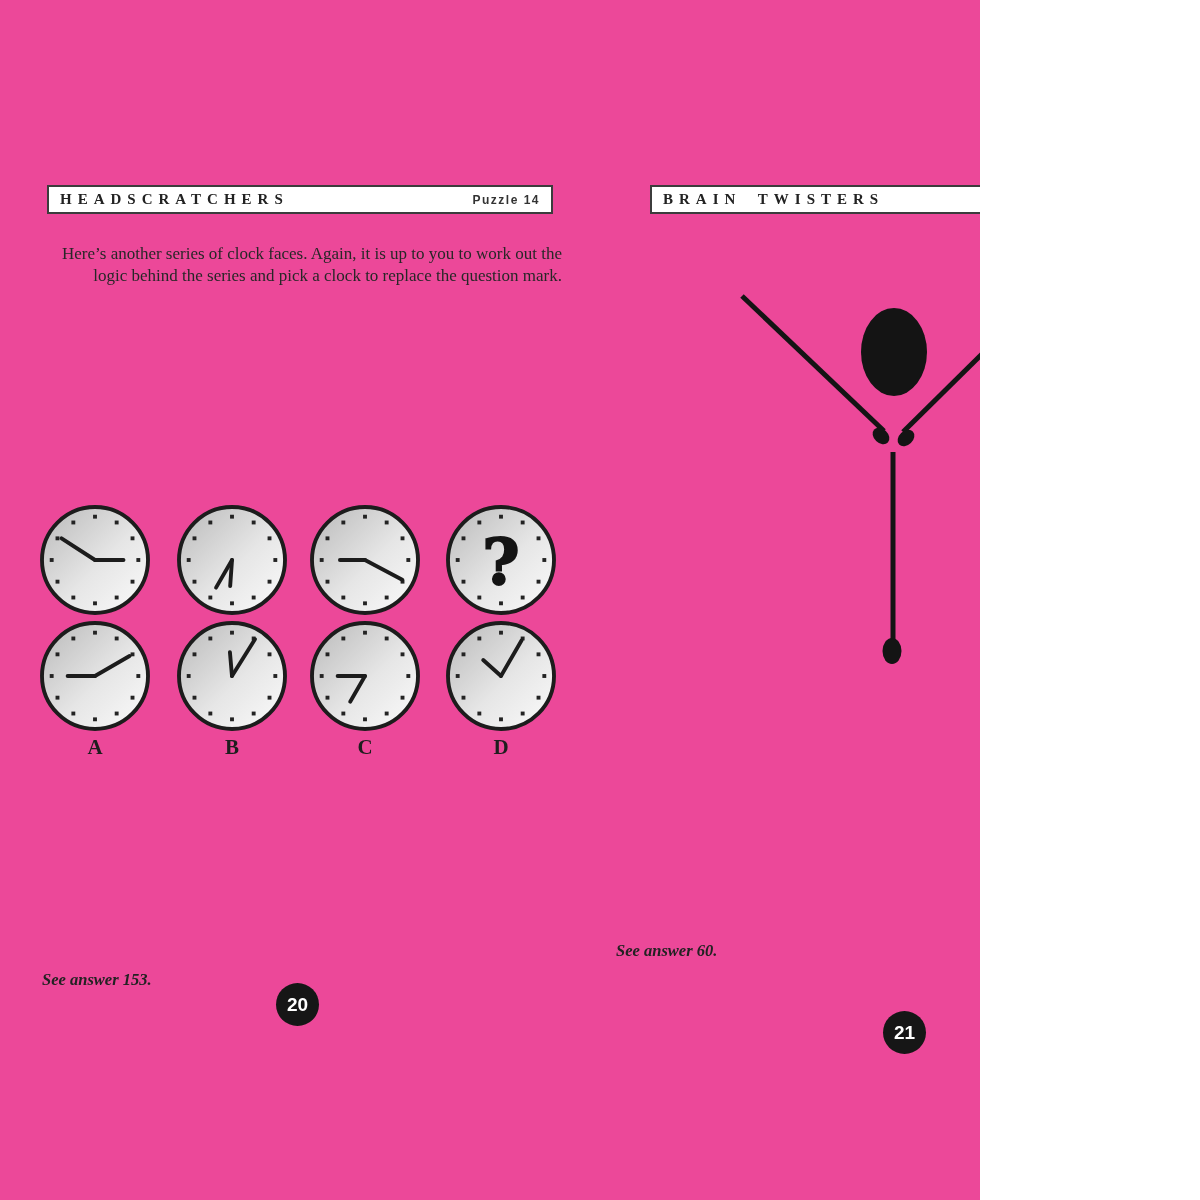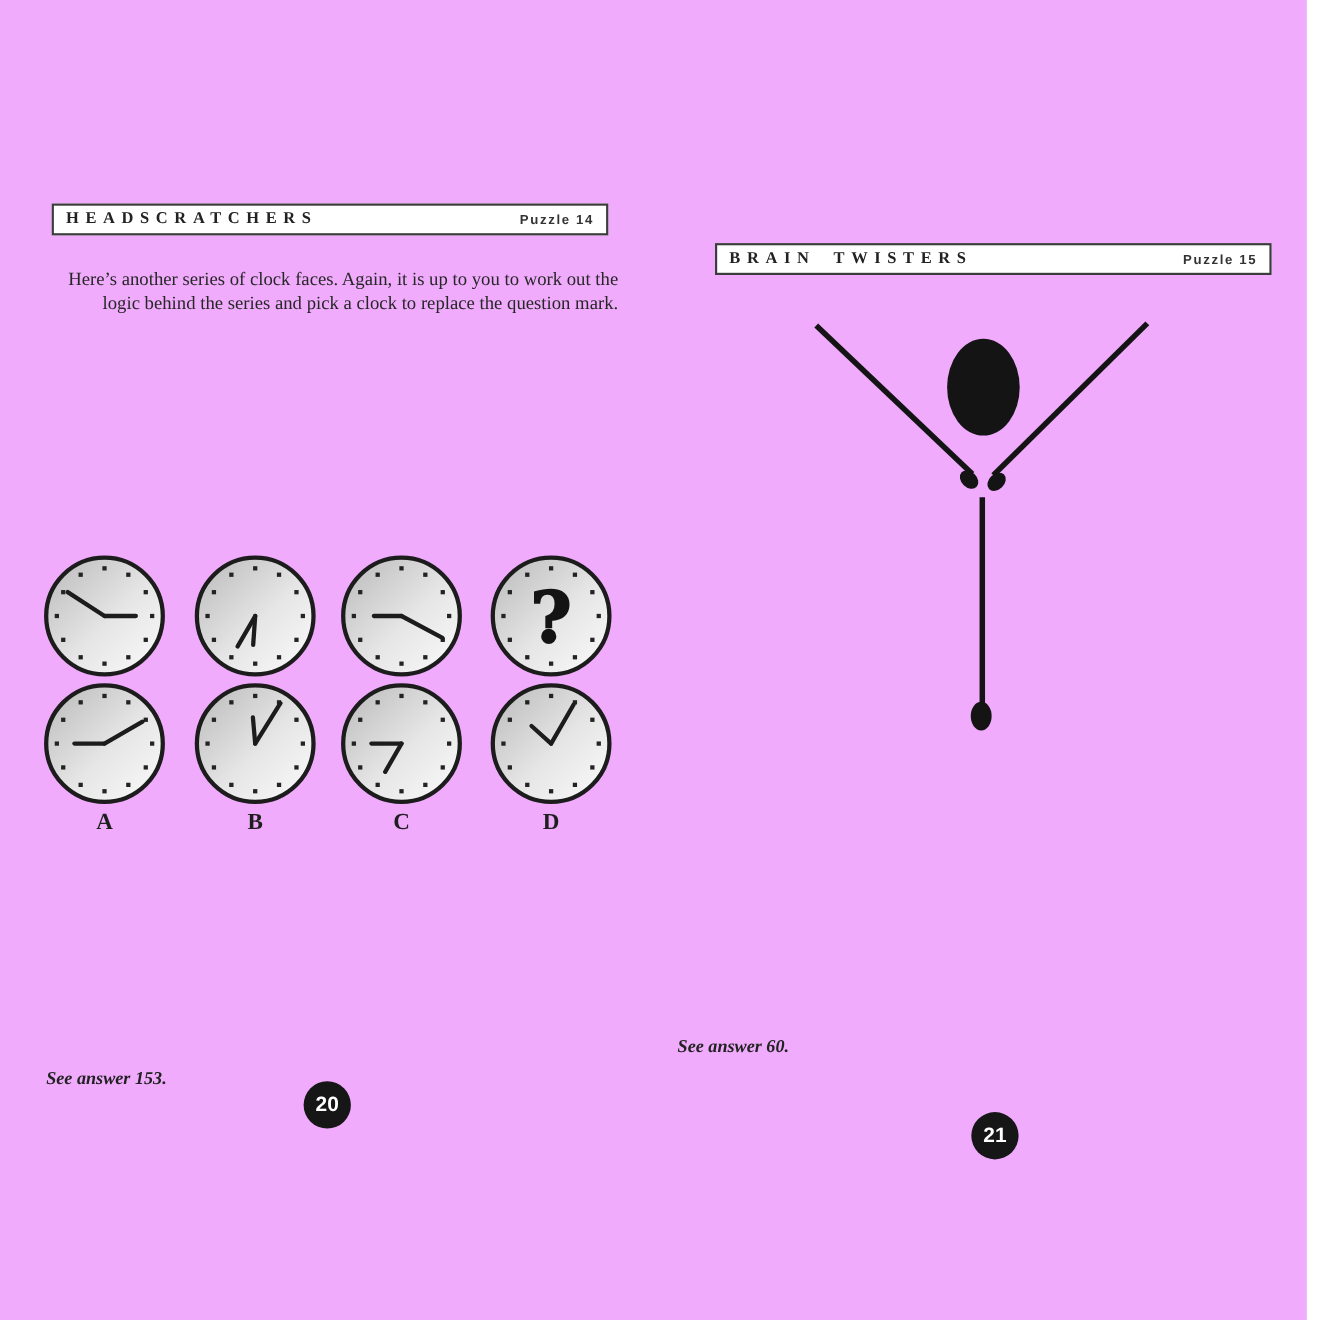--- a/index.html
+++ b/index.html
@@ -1,17 +1,17 @@
 <!DOCTYPE html>
 <html><head>
 <meta charset="utf-8">
 <style>
   html,body{margin:0;padding:0;background:#ffffff;}
   #canvas{
-    position:relative;width:1188px;height:1200px;background:#f0abfc;
+    position:relative;width:980px;height:1200px;background:#ec4899;
     font-family:"Liberation Serif",serif;color:#262626;overflow:hidden;
   }
   .hdr{
     position:absolute;height:29px;border:2px solid #3c3c3c;box-sizing:border-box;
     display:flex;align-items:center;justify-content:space-between;
     padding:0 11px;background:#fff;
   }
   .hdr .title{
     font-family:"Liberation Serif",serif;font-weight:700;font-size:15px;
     letter-spacing:6px;color:#222;white-space:nowrap;word-spacing:7px;
@@ -250,21 +250,21 @@
       <span class="opt-label" style="left: 95px;">A</span>
       <span class="opt-label" style="left: 232px;">B</span>
       <span class="opt-label" style="left: 365px;">C</span>
       <span class="opt-label" style="left: 501px;">D</span>
     </div>
 
   <p class="see-answer" style="left:42px;top:941px;margin-top:29px;">See answer 153.</p>
 
   <div class="page-circle" style="left:276px;top:983px;">20</div>
 
-  <div class="hdr" style="left:650px;top:185px;width:506px;margin-top:36px;">
+  <div class="hdr" style="left:650px;top:185px;width:506px;">
     <span class="title">BRAIN TWISTERS</span>
     <span class="puzzle">Puzzle 15</span>
   </div>
 
   <div id="martini-figure"><svg viewBox="700 280 380 390" width="380" height="390">
         <line x1="742" y1="296" x2="884" y2="431" stroke="#141414" stroke-width="5" stroke-linecap="butt"></line>
         <ellipse cx="881" cy="436" rx="9.5" ry="7" fill="#141414" transform="rotate(44 881 436)"></ellipse>
         <line x1="1043" y1="294" x2="903" y2="432" stroke="#141414" stroke-width="5" stroke-linecap="butt"></line>
         <ellipse cx="906" cy="438" rx="9.5" ry="7" fill="#141414" transform="rotate(-44 906 438)"></ellipse>
         <line x1="893" y1="452" x2="893" y2="640" stroke="#141414" stroke-width="5" stroke-linecap="butt"></line>

